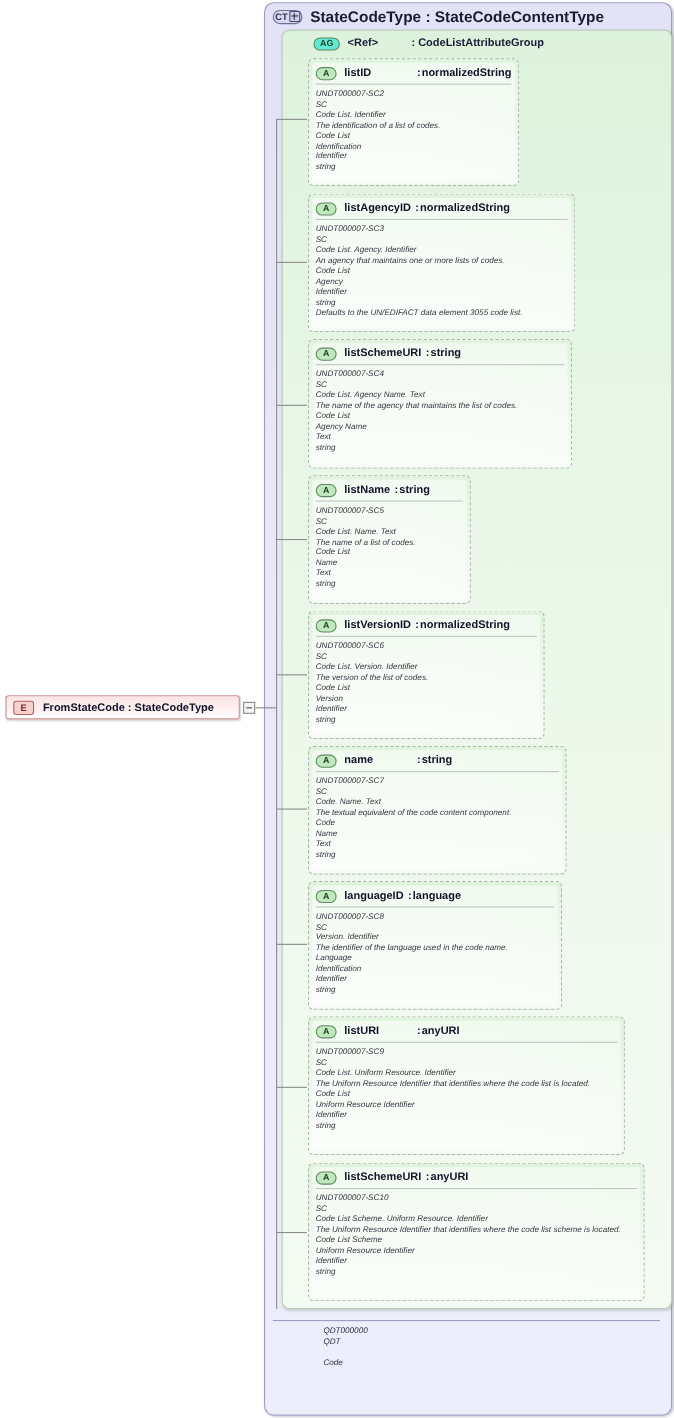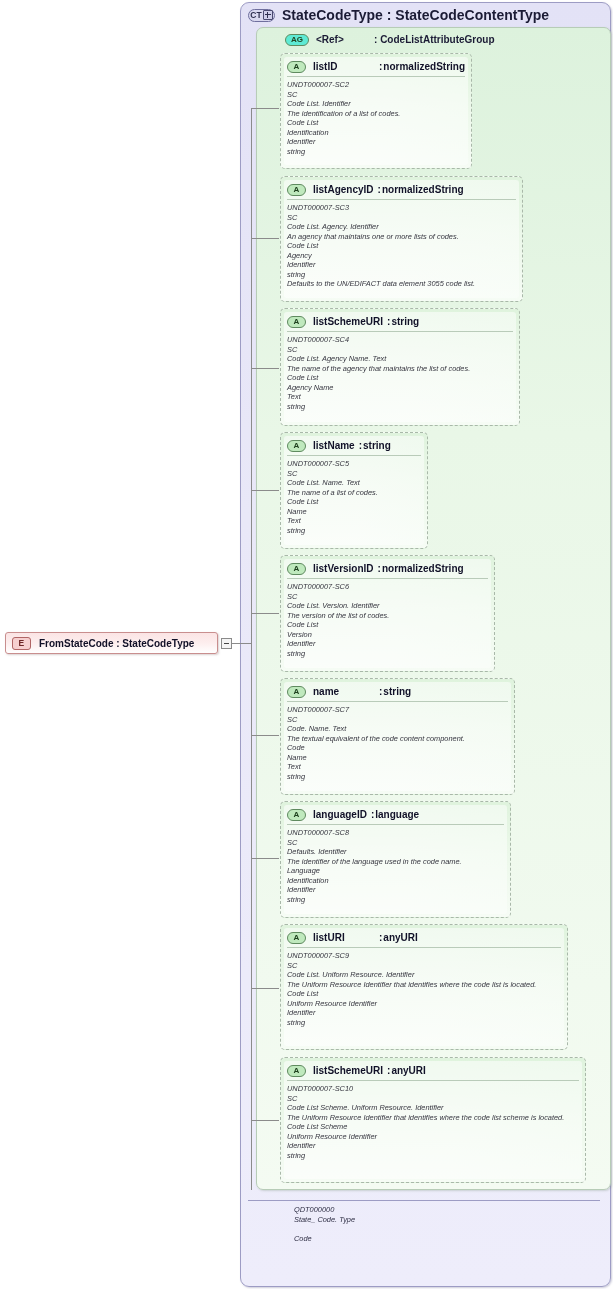--- a/index.html
+++ b/index.html
@@ -326,21 +326,21 @@
       <span class="badge badge-a">A</span>
       <span class="attr-name">
         <span class="nm">languageID</span>
           <span class="sep">:</span>
           <span>language</span>
       </span>
     </div>
     <div class="attr-doc">
       <div>UNDT000007-SC8</div>
       <div>SC</div>
-      <div>Defaults. Identifier</div>
+      <div>Version. Identifier</div>
       <div>The identifier of the language used in the code name.</div>
       <div>Language</div>
       <div>Identification</div>
       <div>Identifier</div>
       <div>string</div>
     </div>
   </div>
 </div>
 
 <div class="attr" style="left:280px;top:924px;width:288px;height:126px;">
@@ -387,21 +387,21 @@
       <div>Uniform Resource Identifier</div>
       <div>Identifier</div>
       <div>string</div>
     </div>
   </div>
 </div>
 
 <div class="abs" id="ct-doc">
   <div class="rule"></div>
   <div class="txt">QDT000000</div>
-  <div class="txt">State_ Code. Type</div>
+  <div class="txt">QDT</div>
   <div class="txt">&nbsp;</div>
   <div class="txt">Code</div>
 </div>
 
 <div class="abs" id="elem-box">
   <span class="badge badge-e">E</span>
   <span class="elem-label">FromStateCode  :  StateCodeType</span>
 </div>
 <div class="abs" id="elem-minus"></div>
 

